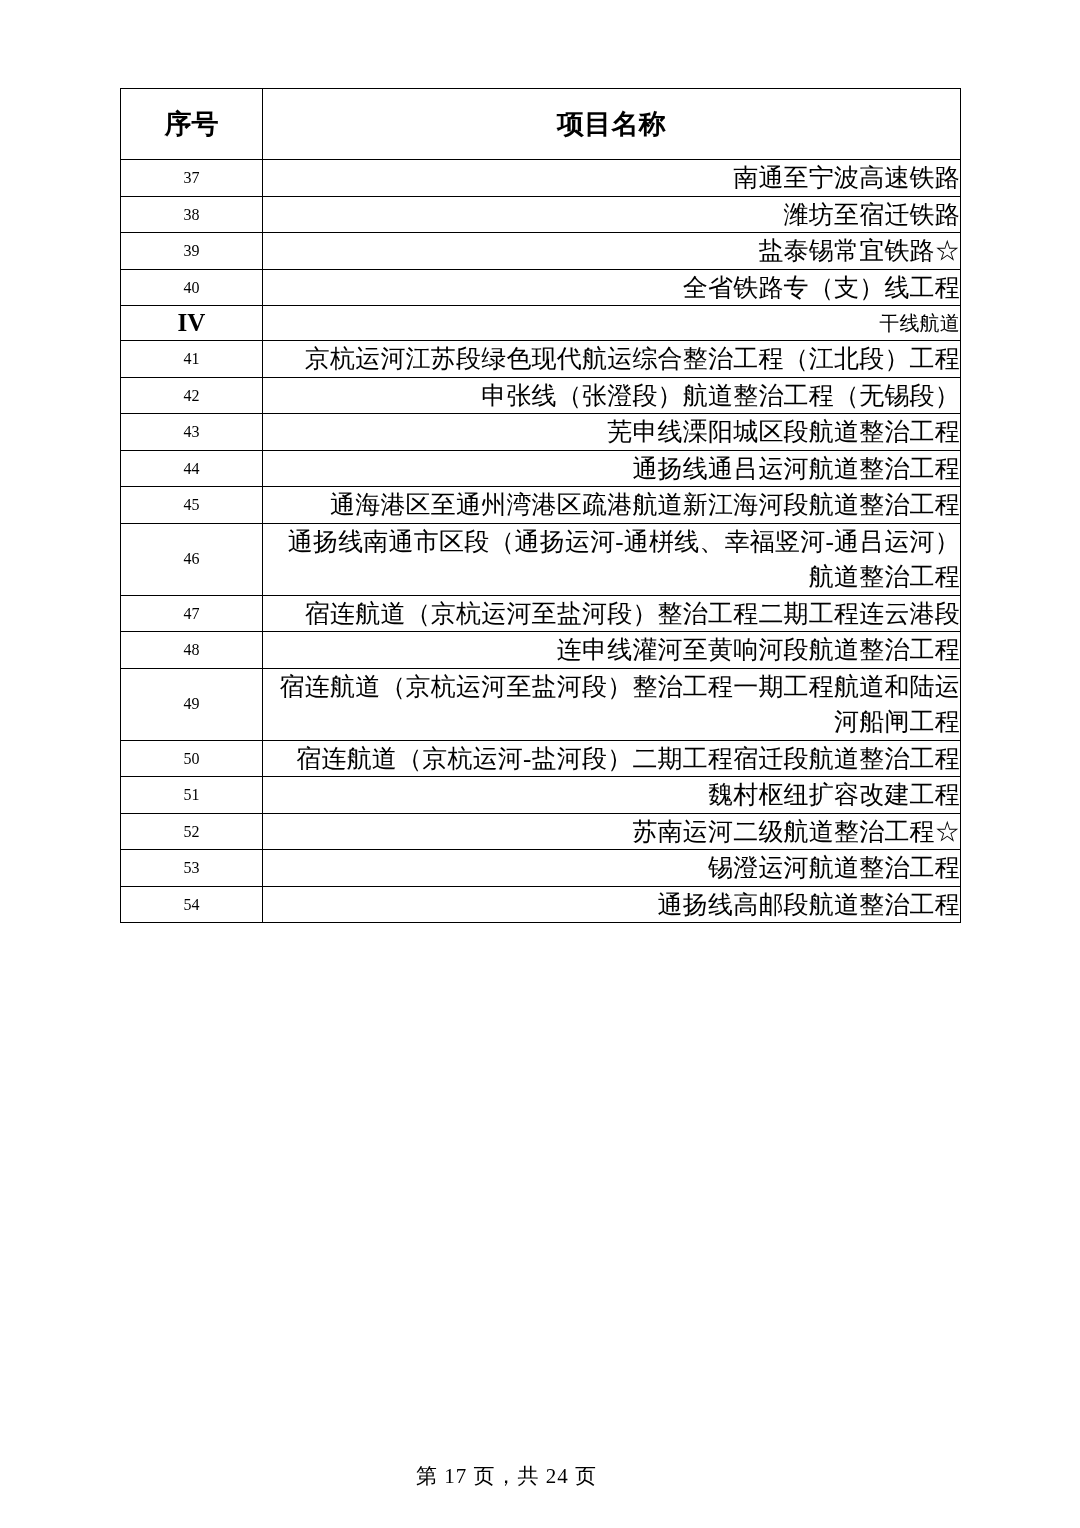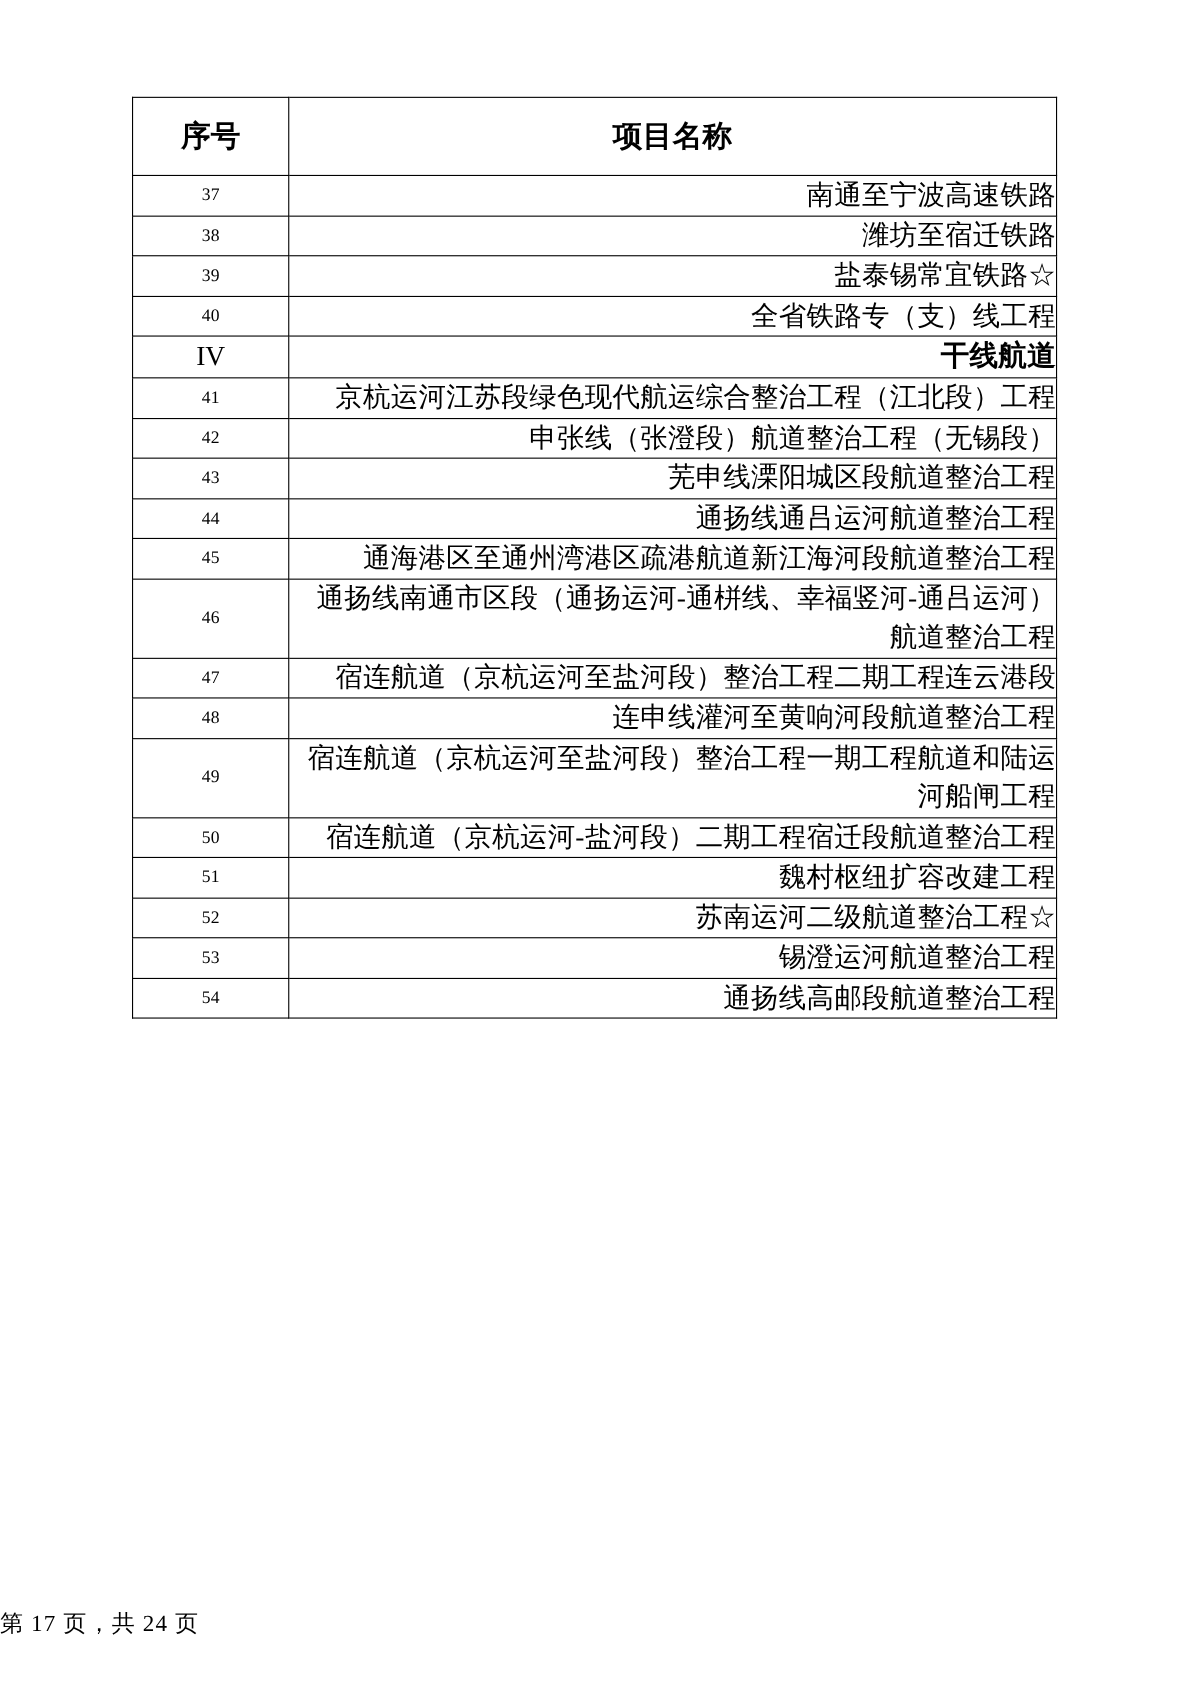--- a/index.html
+++ b/index.html
@@ -56,33 +56,34 @@
     letter-spacing: 0.2px;
   }
   .header-row .cell-seq,
   .header-row .cell-name {
     font-weight: bold;
     font-size: 27px;
     text-align: center;
     padding: 16px 17px;
   }
   .section-row .cell-seq {
-    font-weight: normal;
+    font-weight: bold;
     font-size: 25px;
   }
   .section-row .cell-name {
-    font-weight: bold;
-    font-size: 26px;
+    font-weight: normal;
+    font-size: 20px;
     padding-left: 48px;
   }
   .footer {
     position: absolute;
     left: 0;
     top: 1462px;
     width: 1013px;
+    text-align: center;
     font-size: 21px;
     font-family: "Liberation Serif", "DejaVu Serif", serif;
     color: #000;
     letter-spacing: 1px;
   }
 </style>
 </head>
 <body>
 
 <div class="page">

